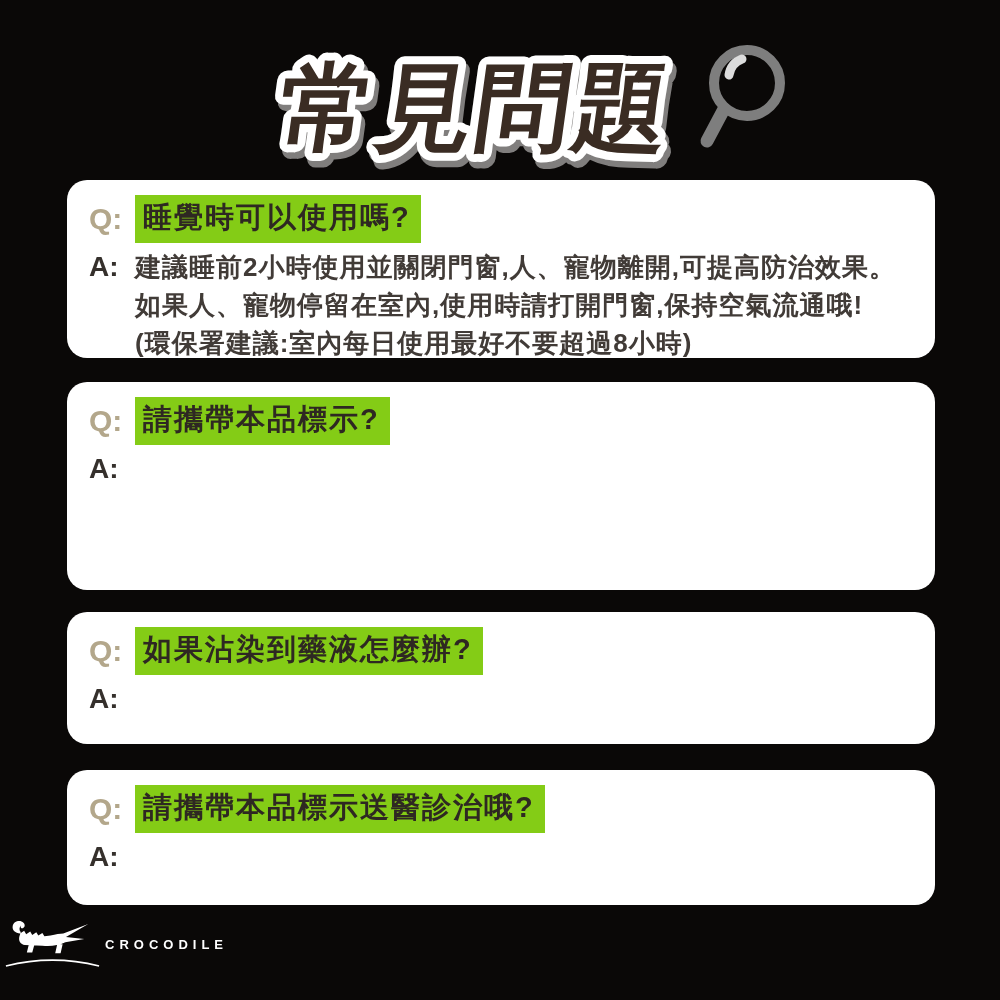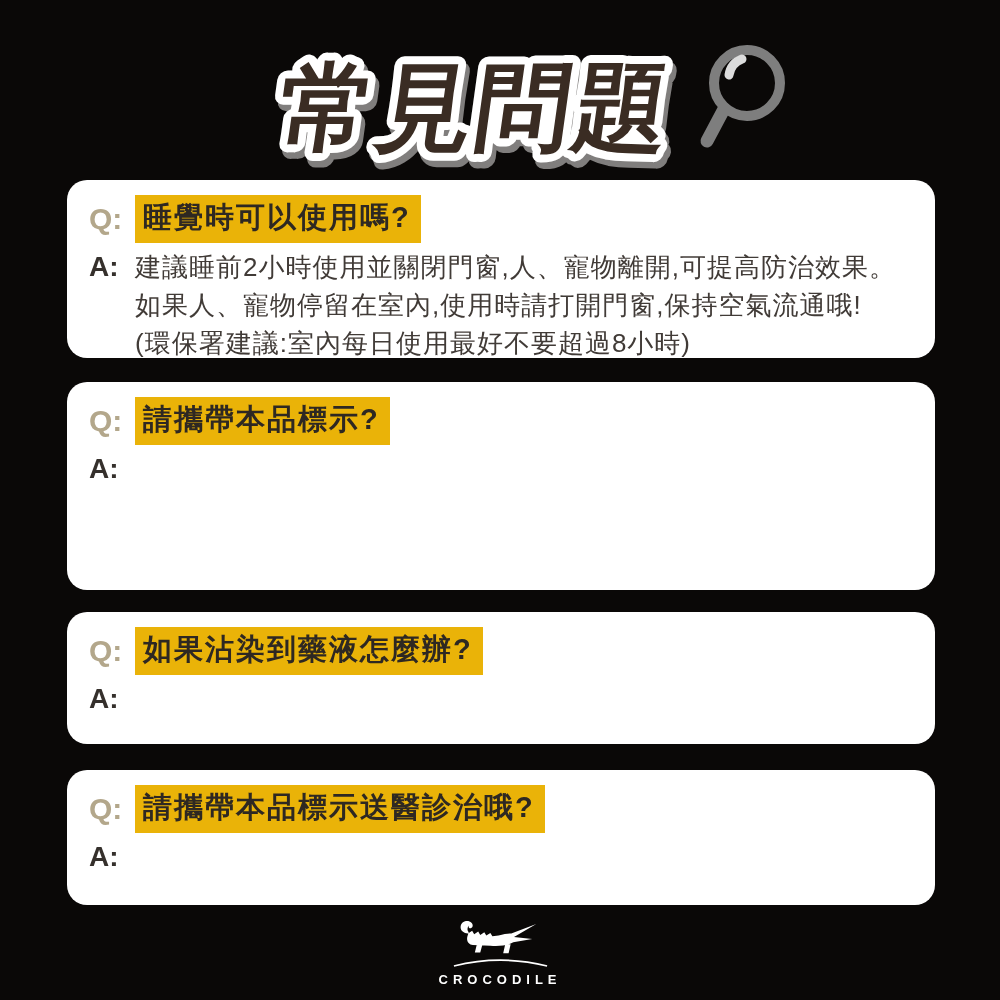--- a/index.html
+++ b/index.html
@@ -22,35 +22,35 @@
   }
   .card-1{top:180px;height:178px;}
   .card-2{top:382px;height:208px;}
   .card-3{top:612px;height:132px;}
   .card-4{top:770px;height:135px;}
   .q-row{display:flex;align-items:center;margin-bottom:5px;}
   .q-label{
     flex:0 0 46px;color:#b3a78b;font-weight:bold;font-size:30px;
   }
   .q-highlight{
-    display:inline-block;background:#eab308;color:#2e2822;
+    display:inline-block;background:#84cc16;color:#2e2822;
     font-weight:bold;font-size:29px;letter-spacing:2px;
     padding:3px 10px 5px 8px;
   }
   .a-row{display:flex;align-items:flex-start;}
   .a-label{
     flex:0 0 46px;color:#35302c;font-weight:bold;font-size:28px;line-height:38px;
   }
   .answer{
-    color:#413b37;font-size:26px;line-height:38px;font-weight:400;
+    color:#413b37;font-size:26px;line-height:38px;font-weight:700;
     letter-spacing:1px;white-space:pre;
   }
   .footer{
     position:absolute;top:916px;left:0;right:0;
-    display:flex;flex-direction:column;align-items:center;
+    display:flex;align-items:center;
   }
   .brand-name{
     color:#ffffff;font-weight:bold;font-size:13px;letter-spacing:5px;
     margin-top:2px;
   }
 </style>
 </head>
 <body>
 
 <div class="header">

